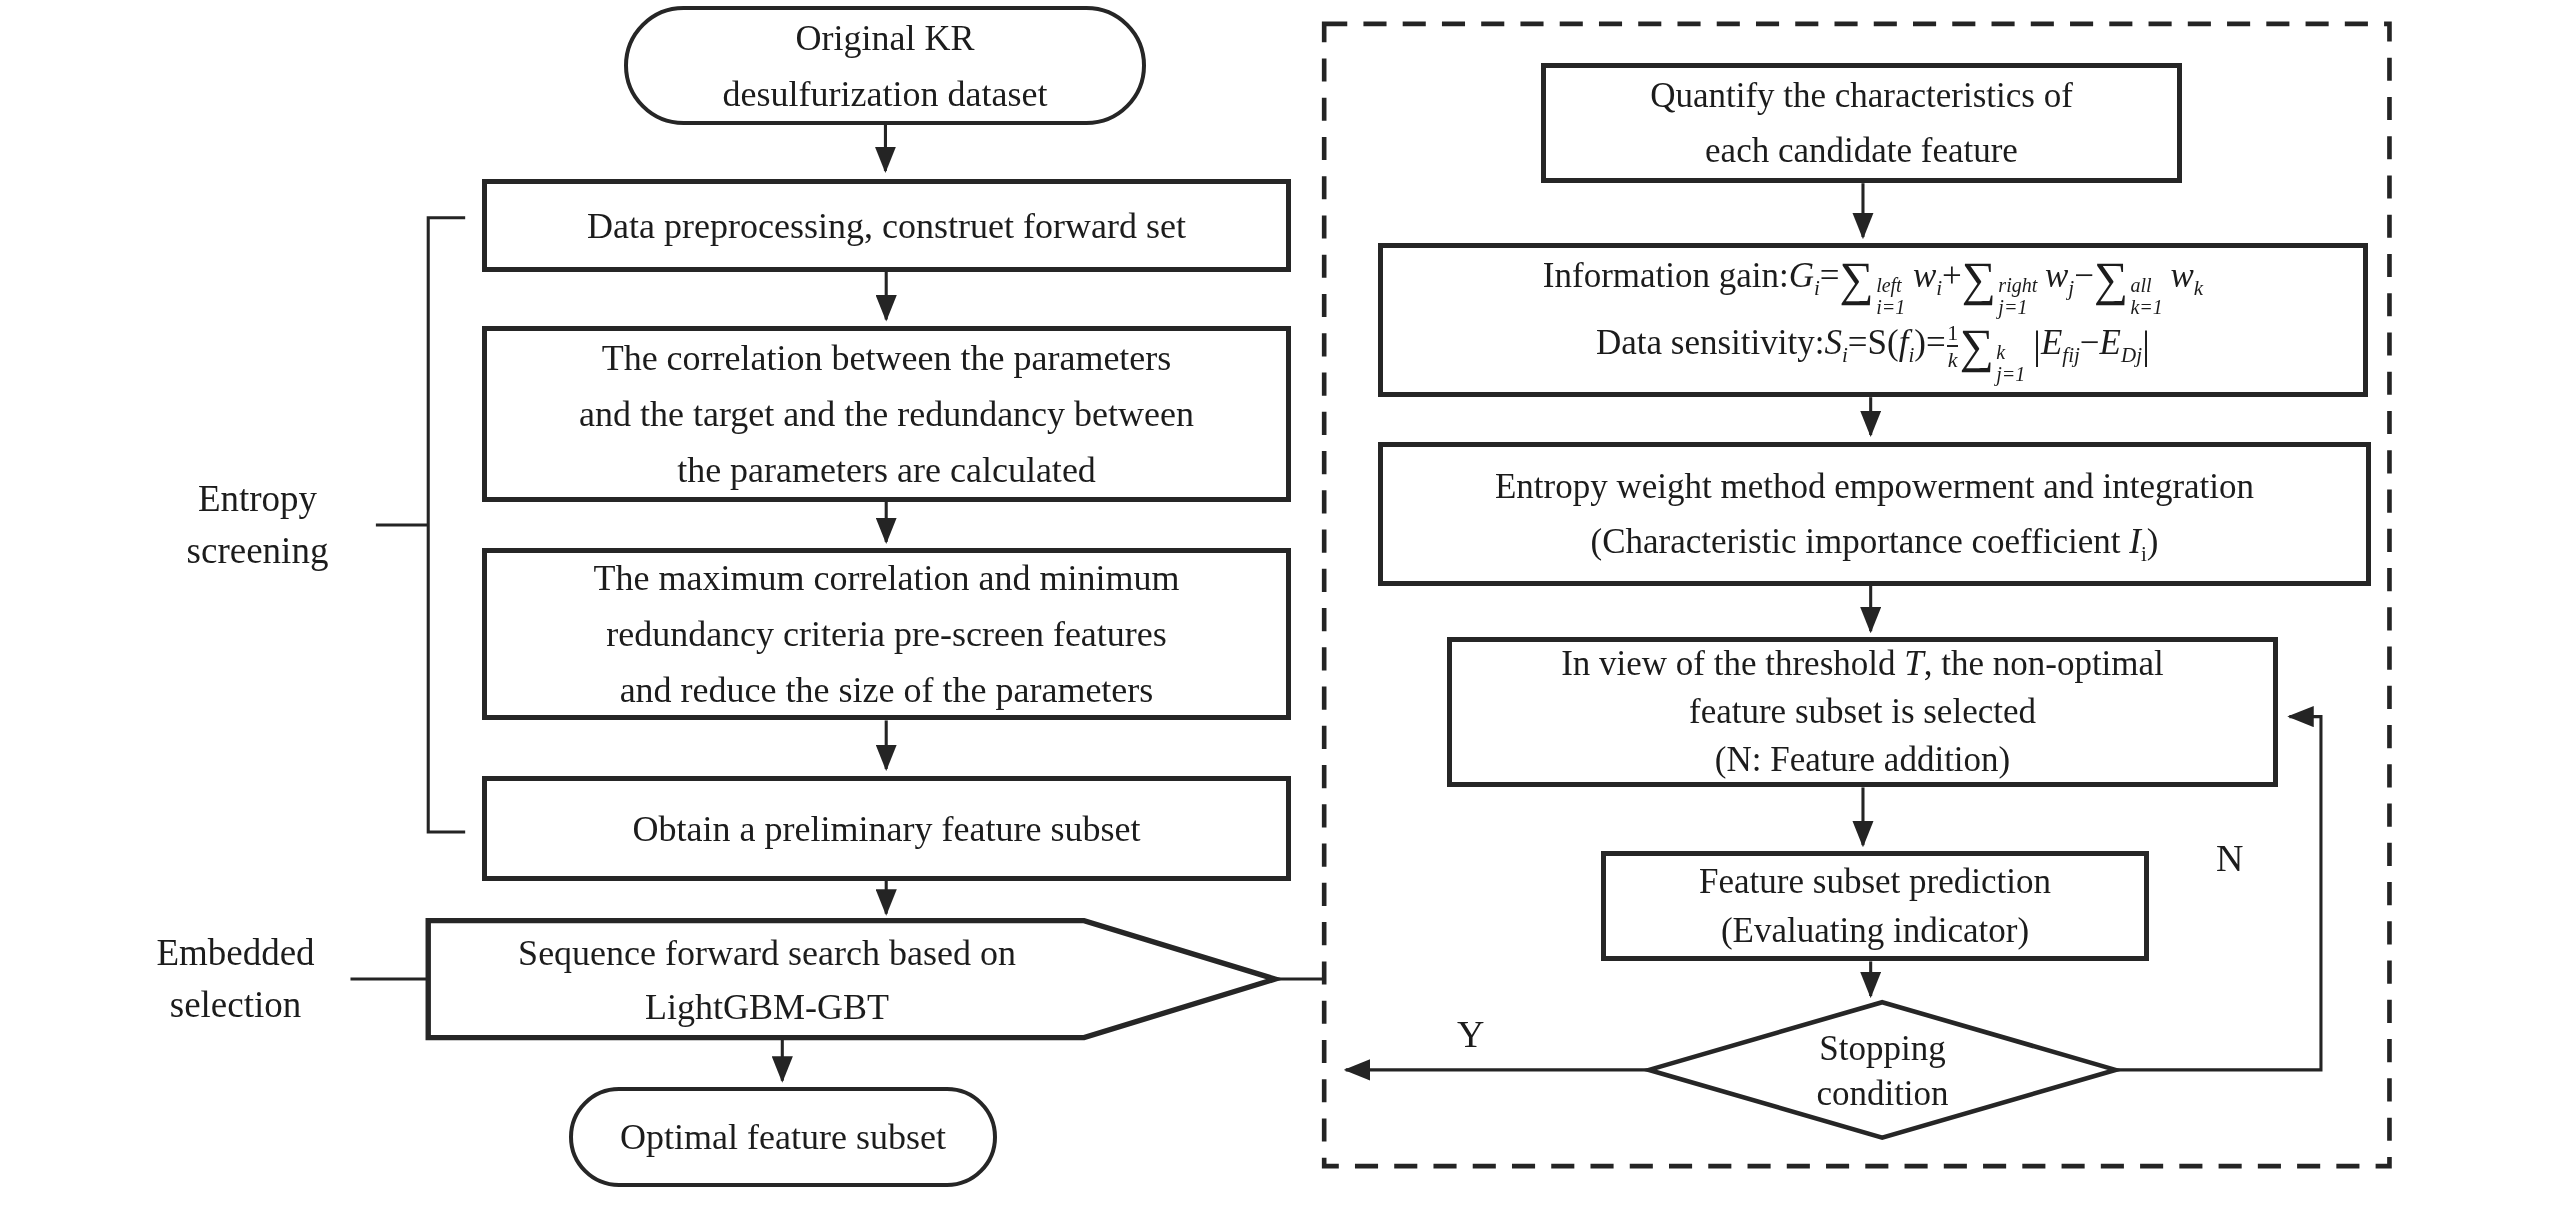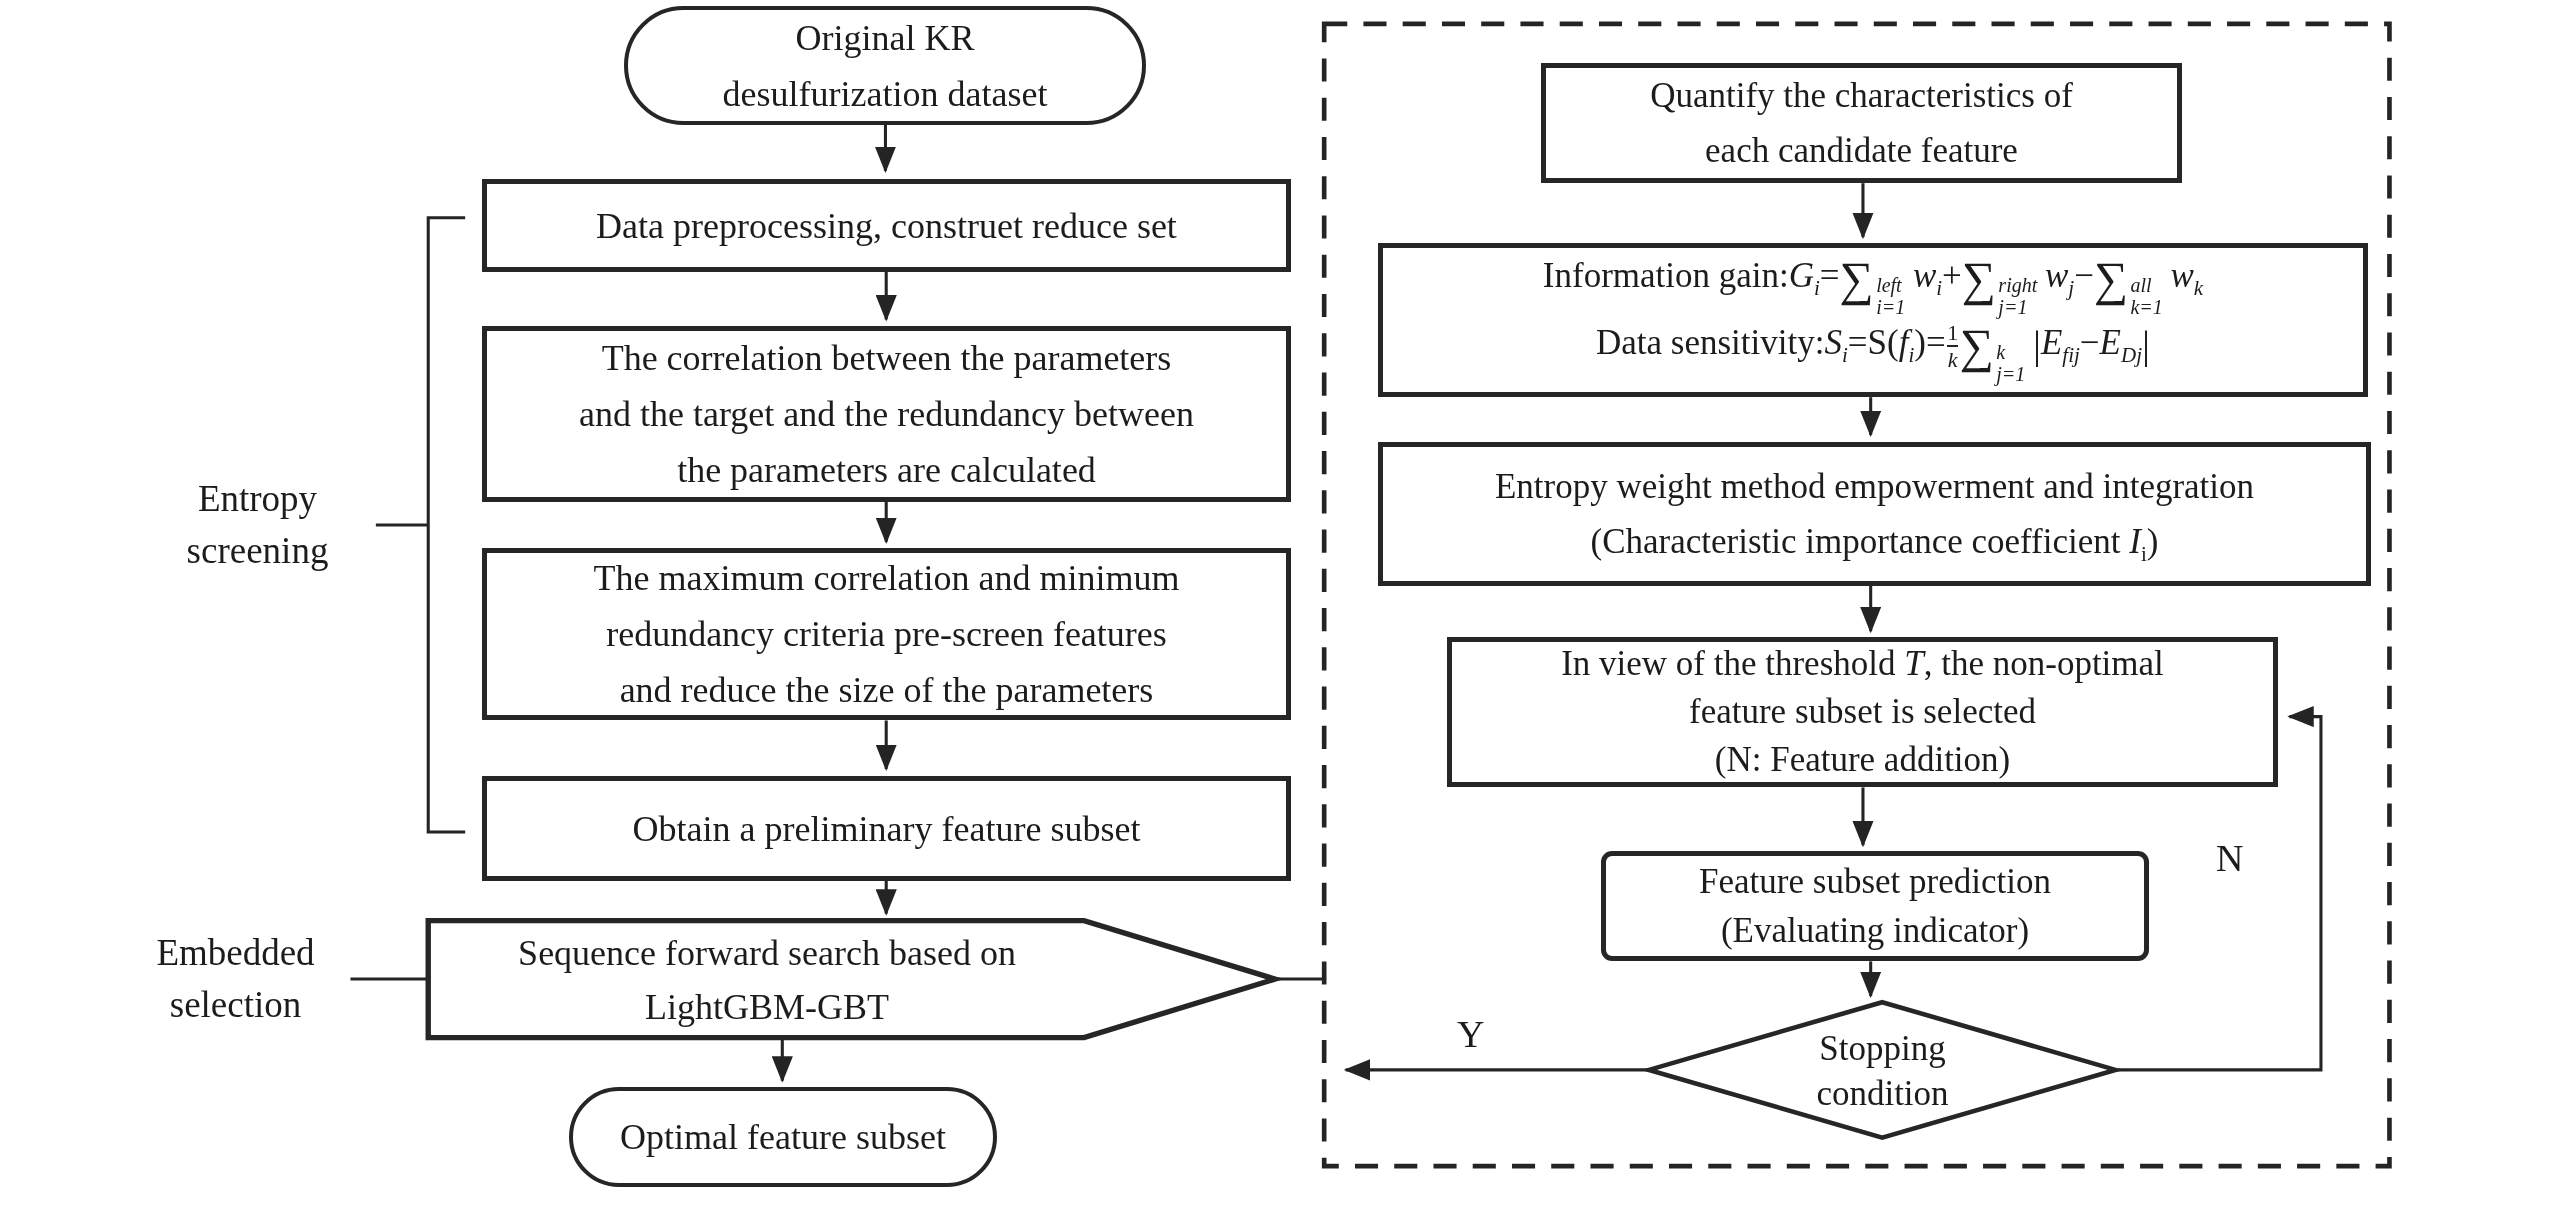--- a/index.html
+++ b/index.html
@@ -89,21 +89,21 @@
 
     <polygon points="2445,1302 2748,1390 2445,1478 2142,1390" fill="#ffffff" stroke="#262626" stroke-width="6"></polygon>
   </svg>
 
   <div class="node oval fs47" style="left:624px;top:6.2px;width:522px;height:119px;">
     <span class="ln">Original KR</span>
     <span class="ln">desulfurization dataset</span>
   </div>
 
   <div class="node fs47" style="left:482px;top:179px;width:809px;height:93px;">
-    <span class="ln">Data preprocessing, construet reduce set</span>
+    <span class="ln">Data preprocessing, construet forward set</span>
   </div>
 
   <div class="node fs47" style="left:482px;top:326px;width:809px;height:176px;">
     <span class="ln">The correlation between the parameters</span>
     <span class="ln">and the target and the redundancy between</span>
     <span class="ln">the parameters are calculated</span>
   </div>
 
   <div class="node fs47" style="left:482px;top:548px;width:809px;height:172px;">
     <span class="ln">The maximum correlation and minimum</span>
@@ -167,21 +167,21 @@
     <span class="ln">Entropy weight method empowerment and integration</span>
     <span class="ln"><span>(Characteristic importance coefficient </span><span class="fvar">I</span><sub class="fsub" style="font-style:normal;">i</sub><span>)</span></span>
   </div>
 
   <div class="node fs46" style="left:1447px;top:637px;width:831px;height:150px;font-size:35px;line-height:48px;">
     <span class="ln"><span>In view of the threshold </span><span class="fvar">T</span><span>, the non-optimal</span></span>
     <span class="ln">feature subset is selected</span>
     <span class="ln">(N: Feature addition)</span>
   </div>
 
-  <div class="node fs46" style="left:1601px;top:851px;width:548px;height:110px;font-size:35px;line-height:49px;border-radius:11px;">
+  <div class="node fs46" style="left:1601px;top:851px;width:548px;height:110px;font-size:35px;line-height:49px;">
     <span class="ln">Feature subset prediction</span>
     <span class="ln">(Evaluating indicator)</span>
   </div>
 
   <div class="plain" style="left:1763px;top:1022px;width:239px;height:97px;font-size:35px;line-height:45px;">
     <span class="ln">Stopping</span>
     <span class="ln">condition</span>
   </div>
 
   <div class="tag" style="left:1457px;top:1015px;">Y</div>

